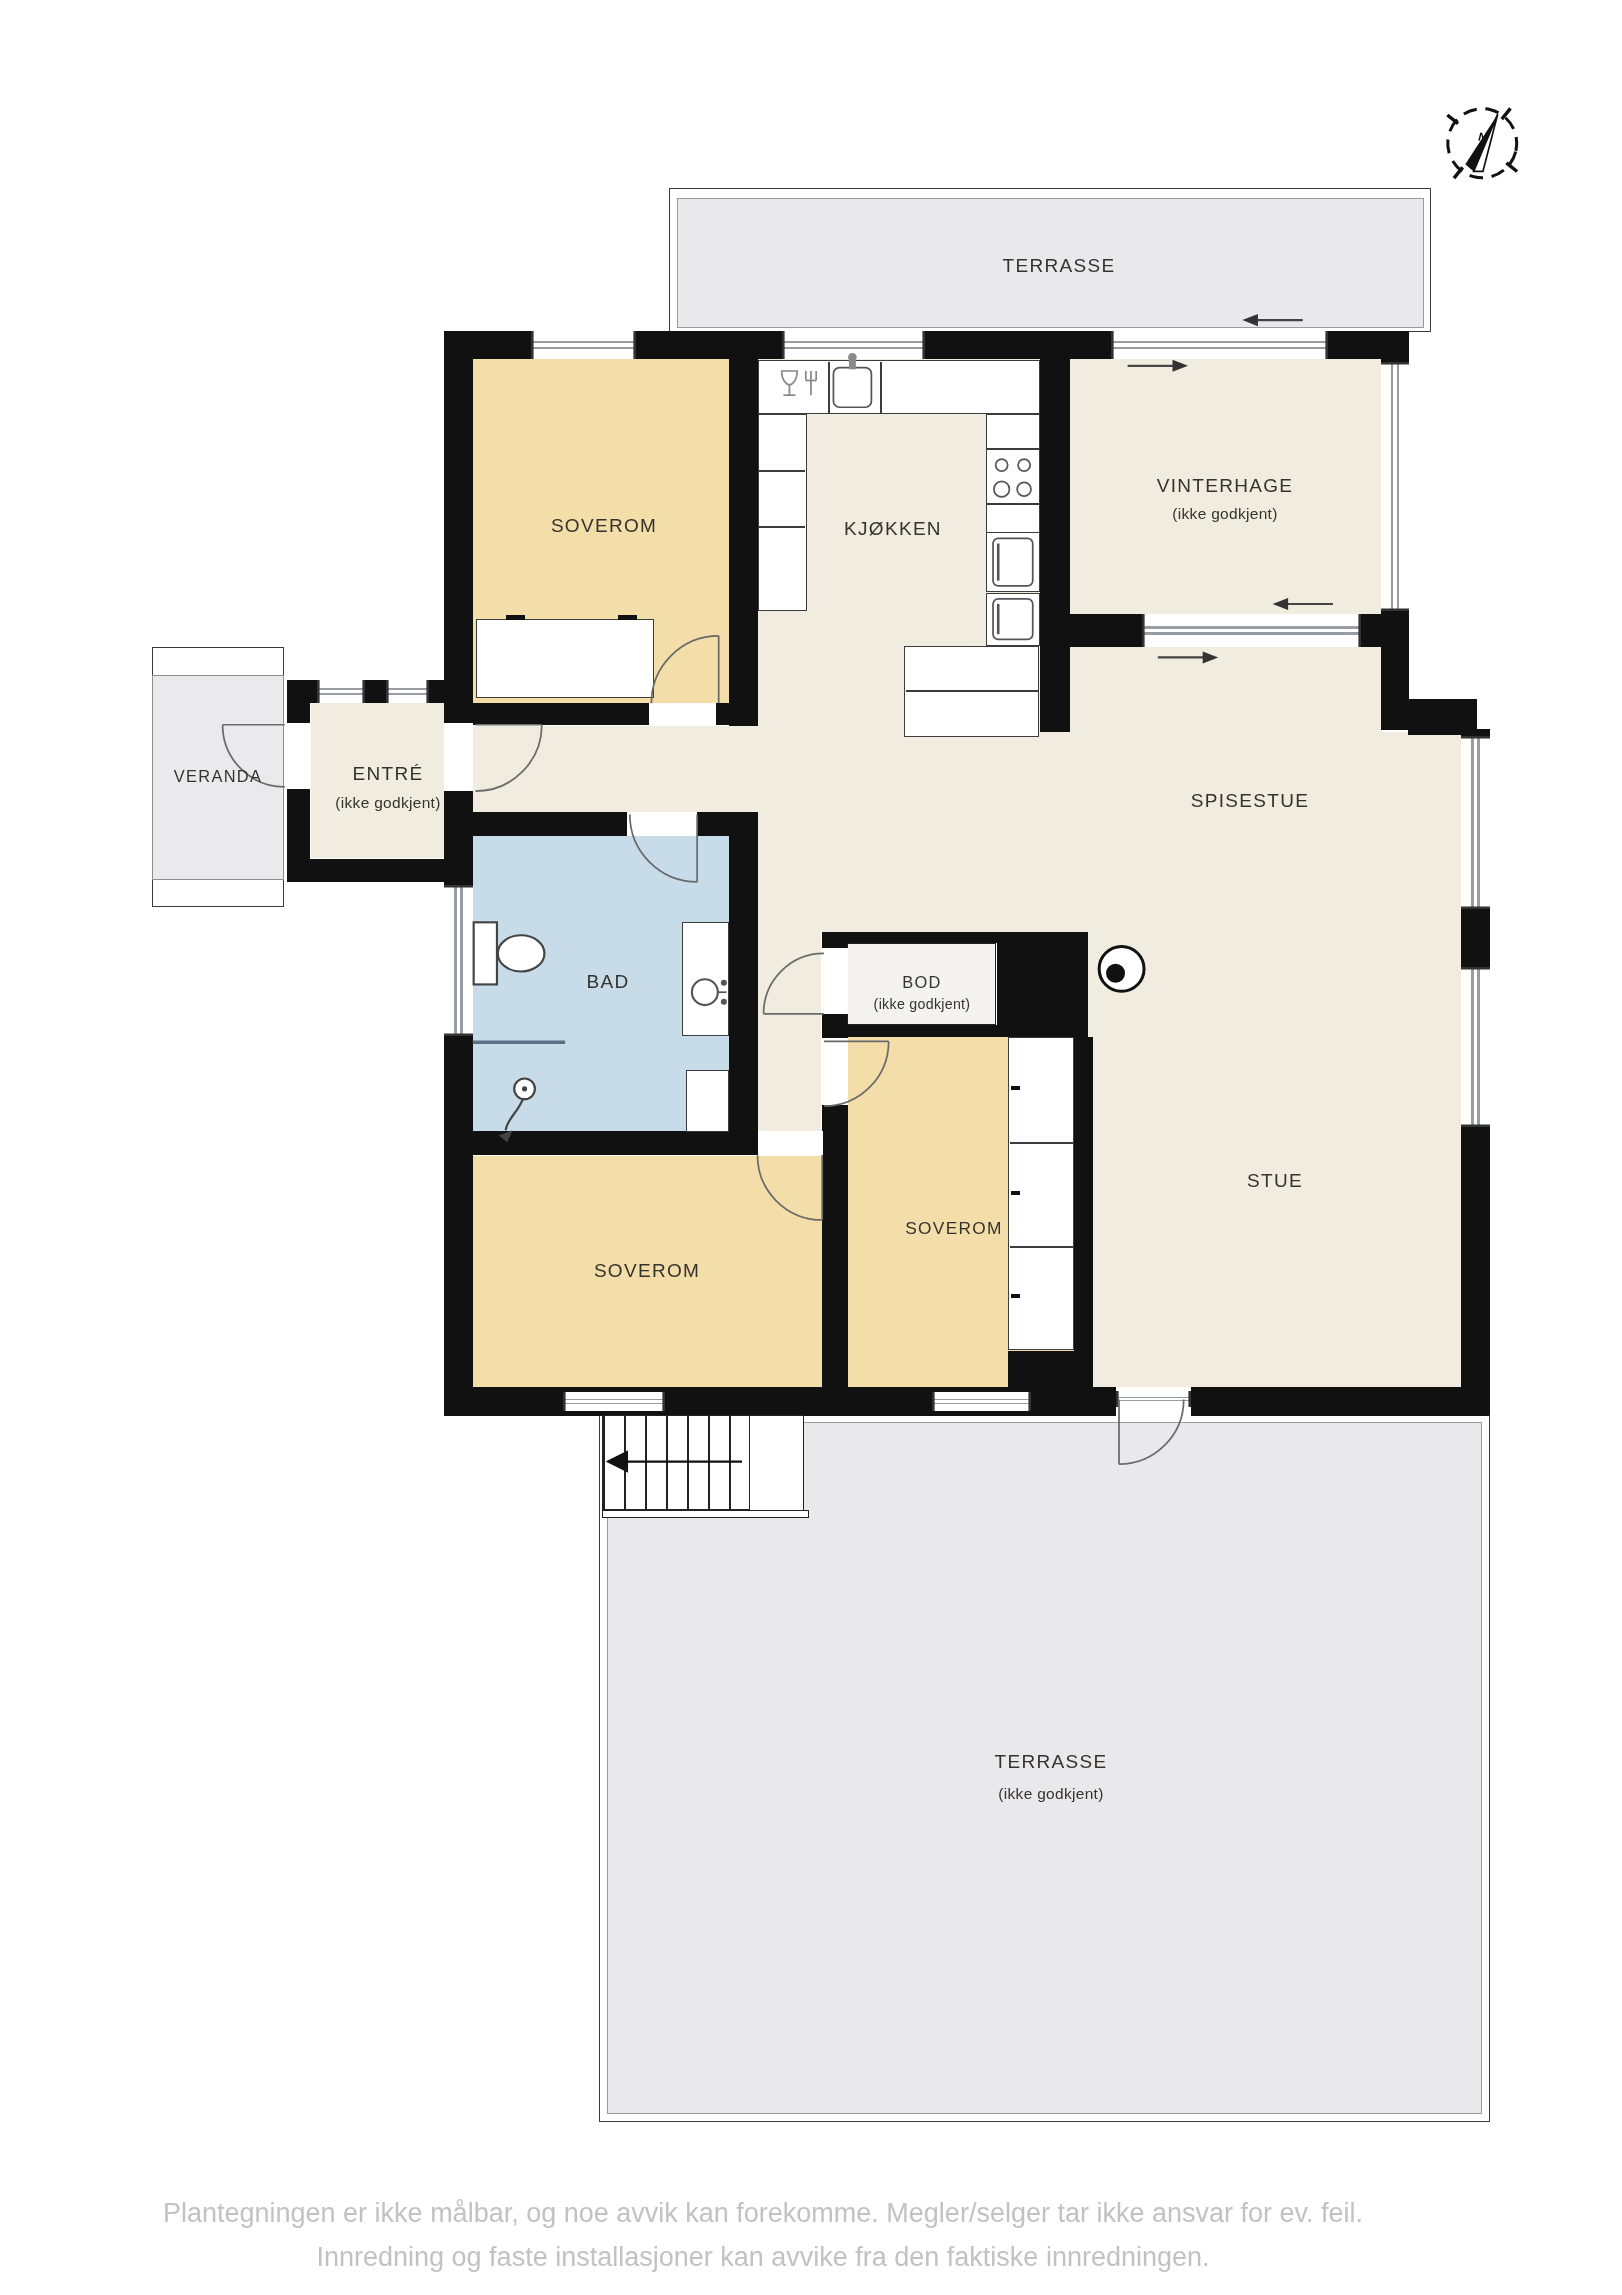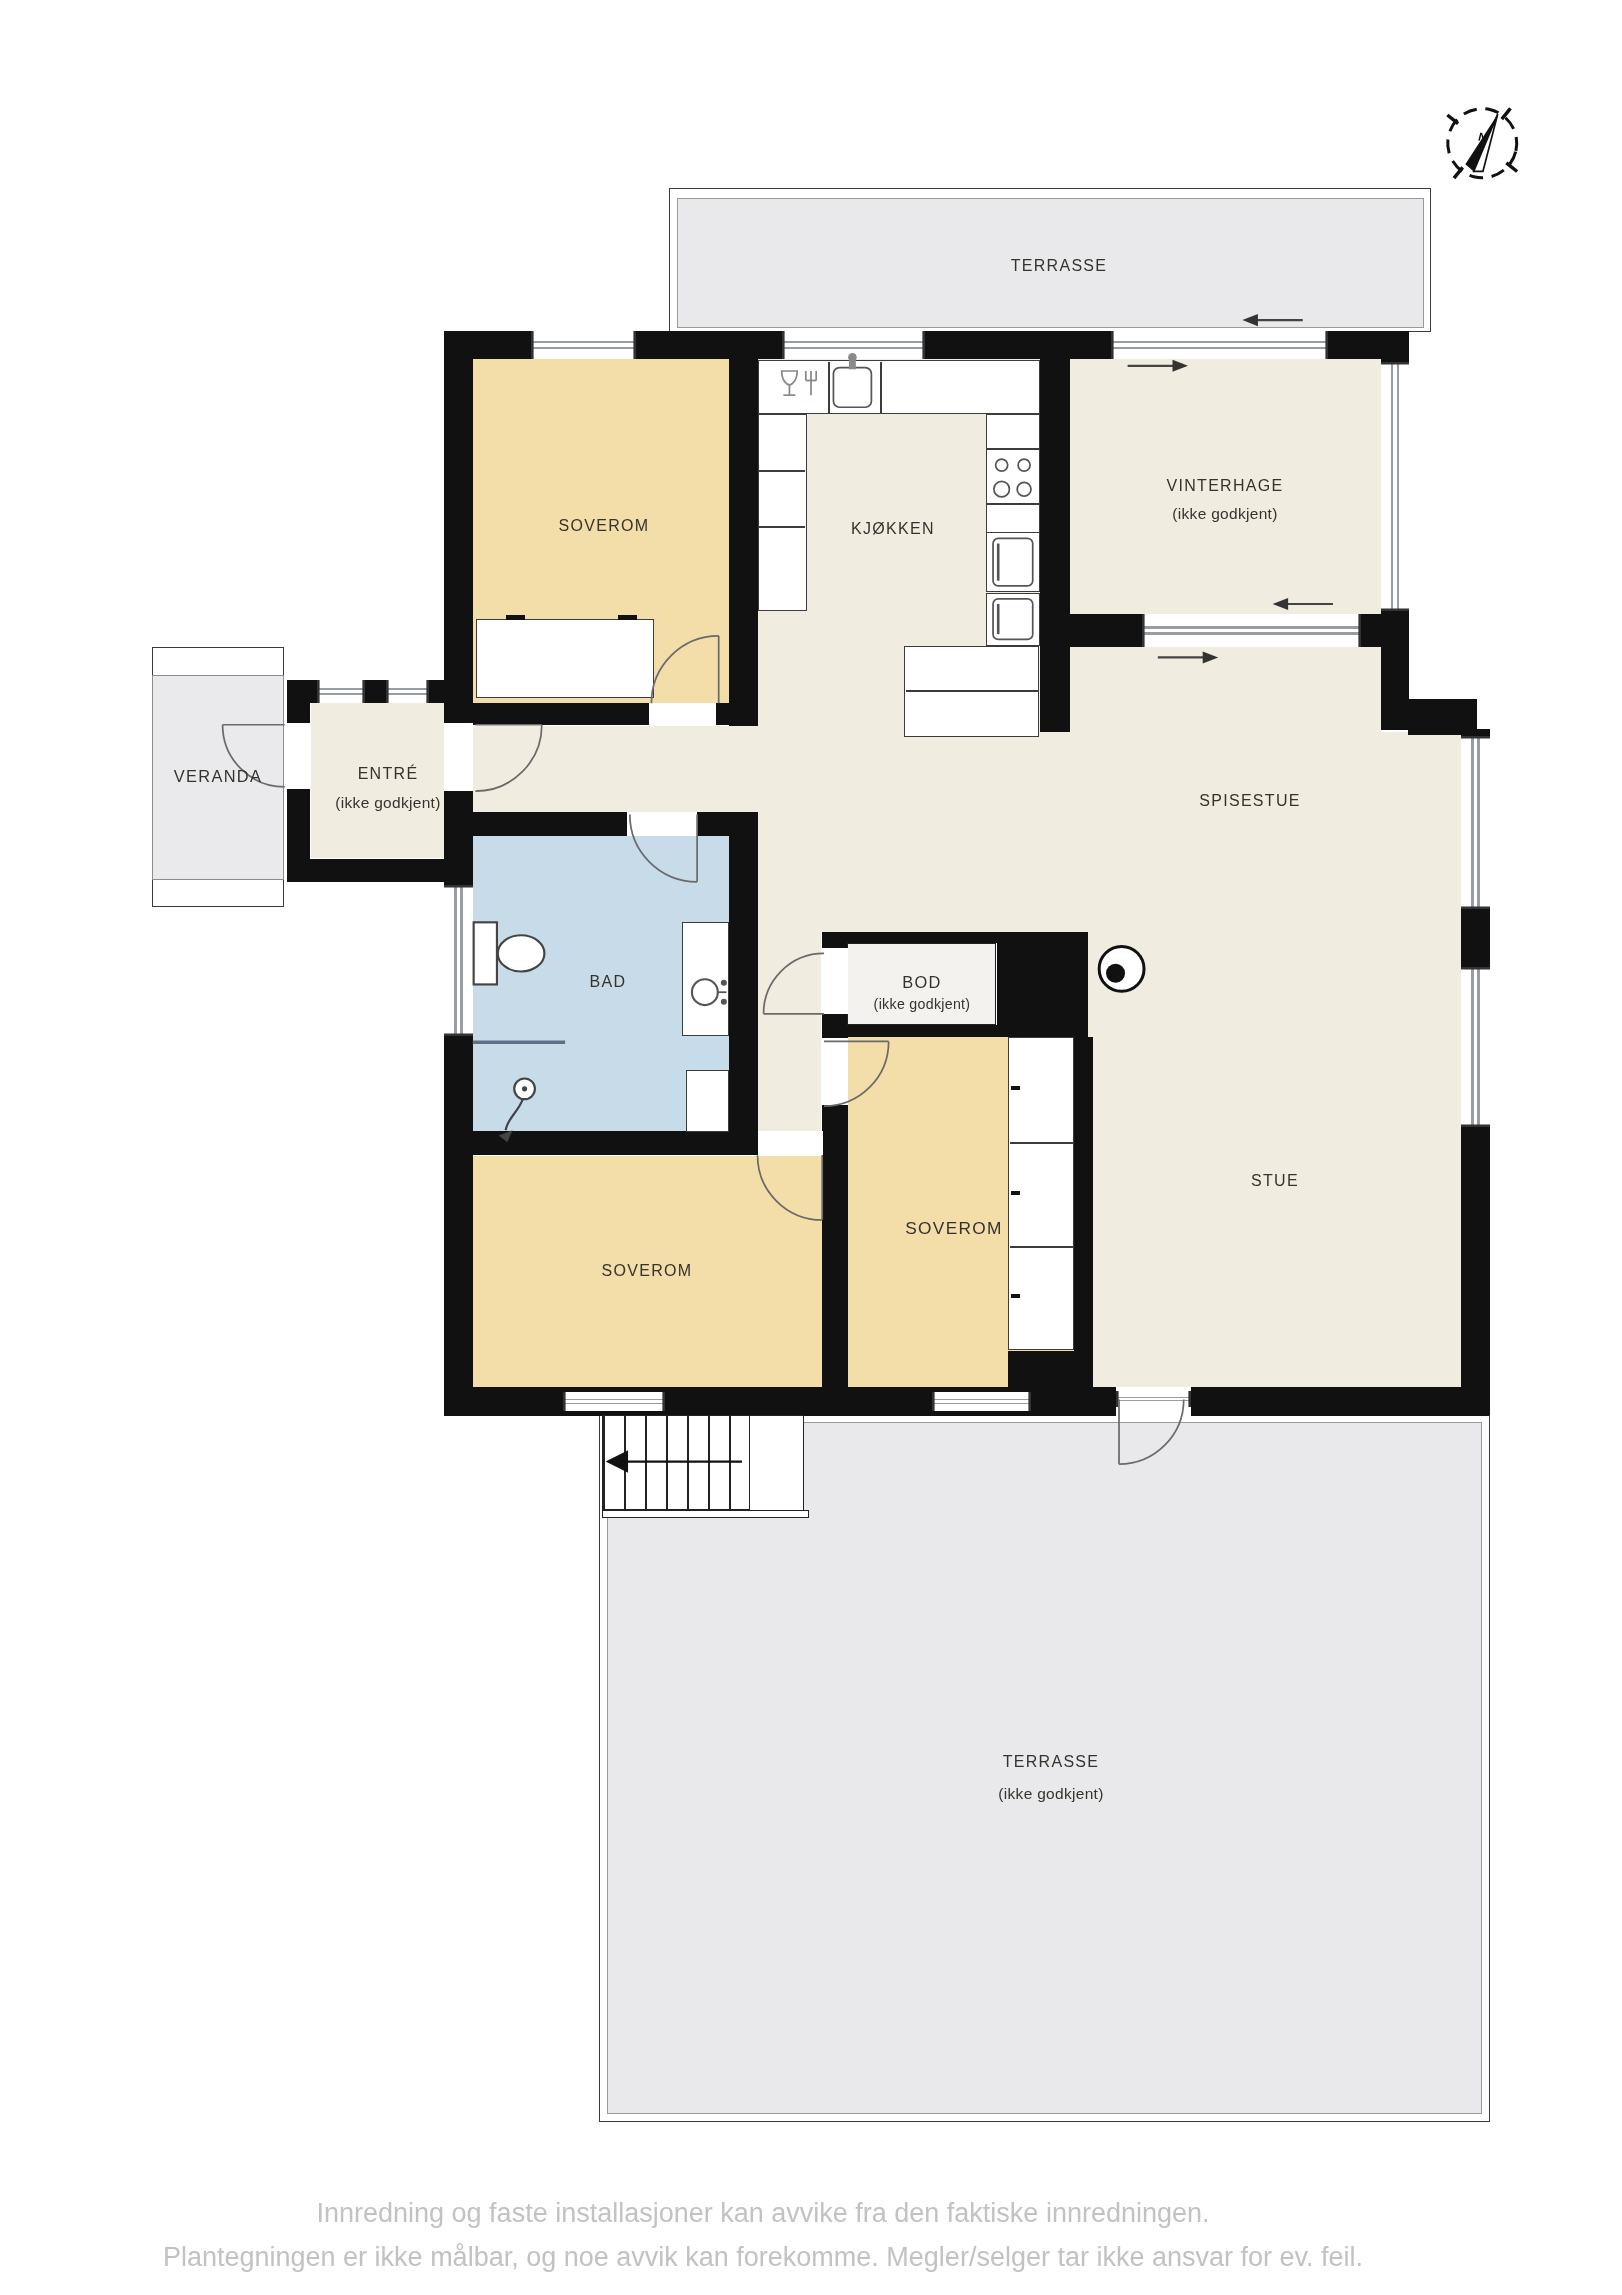--- a/index.html
+++ b/index.html
@@ -20,21 +20,21 @@
   .rail{position:absolute;background:#fff;border:1.7px solid #3a3a3a;box-sizing:border-box;}
   .gap{position:absolute;background:#fff;}
   .wh{position:absolute;background:linear-gradient(to bottom,#fff 0 36%,var(--win-line) 36% 44%,#fff 44% 56%,var(--win-line) 56% 64%,#fff 64% 100%);
       box-shadow:inset 2.6px 0 0 0 #333, inset -2.6px 0 0 0 #333;}
   .wv{position:absolute;background:linear-gradient(to right,#fff 0 36%,var(--win-line) 36% 44%,#fff 44% 56%,var(--win-line) 56% 64%,#fff 64% 100%);
       box-shadow:inset 0 2.6px 0 0 #333, inset 0 -2.6px 0 0 #333;}
   .fx{position:absolute;background:#fff;border:1.7px solid #3c3c3c;box-sizing:border-box;}
   .divh{position:absolute;background:#3c3c3c;height:1.7px;}
   .divv{position:absolute;background:#3c3c3c;width:1.7px;}
   .tick{position:absolute;background:#111;}
-  .lbl{position:absolute;transform:translate(-50%,-50%);font-size:16px;letter-spacing:1.3px;
+  .lbl{position:absolute;transform:translate(-50%,-50%);font-size:19px;letter-spacing:1.3px;
        color:var(--label);white-space:nowrap;}
   .sub{font-size:15.5px;letter-spacing:0.3px;}
   .stairs{position:absolute;background:#fff;border:1.7px solid #222;box-sizing:border-box;
           background-image:repeating-linear-gradient(to right,#222 0 1.7px,transparent 1.7px 21px);}
   #overlay{position:absolute;left:0;top:0;pointer-events:none;}
   #footer{position:absolute;left:0;top:2192px;width:1526px;text-align:center;
           color:var(--footer-gray);font-size:27px;line-height:1.62;}
 </style>
 </head>
 <body>
@@ -249,18 +249,18 @@
   <div class="lbl" style="left:608px;top:982px">BAD</div>
   <div class="lbl" style="left:922px;top:982px;font-size:16.4px">BOD</div>
   <div class="lbl sub" style="left:922px;top:1004px;font-size:14.2px">(ikke godkjent)</div>
   <div class="lbl" style="left:954px;top:1228px;font-size:17.3px">SOVEROM</div>
   <div class="lbl" style="left:647px;top:1271px">SOVEROM</div>
   <div class="lbl" style="left:1275px;top:1181px">STUE</div>
   <div class="lbl" style="left:1051px;top:1762px">TERRASSE</div>
   <div class="lbl sub" style="left:1051px;top:1794px">(ikke godkjent)</div>
 
   <div id="footer">
+    <div>Plantegningen er ikke målbar, og noe avvik kan forekomme. Megler/selger tar ikke ansvar for ev. feil.</div>
     <div>Innredning og faste installasjoner kan avvike fra den faktiske innredningen.</div>
-    <div>Plantegningen er ikke målbar, og noe avvik kan forekomme. Megler/selger tar ikke ansvar for ev. feil.</div>
   </div>
 
 </div>
 
 
 </body></html>

